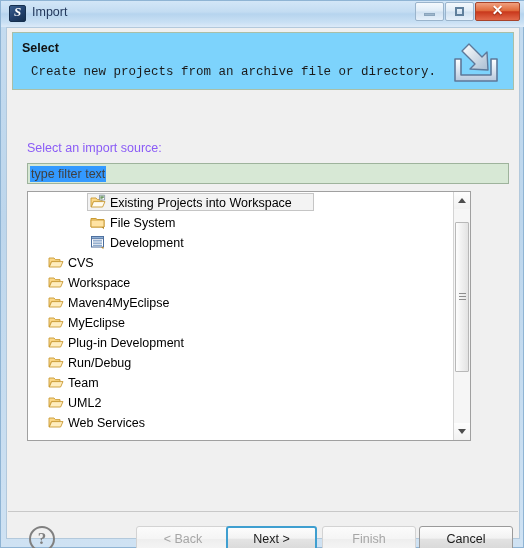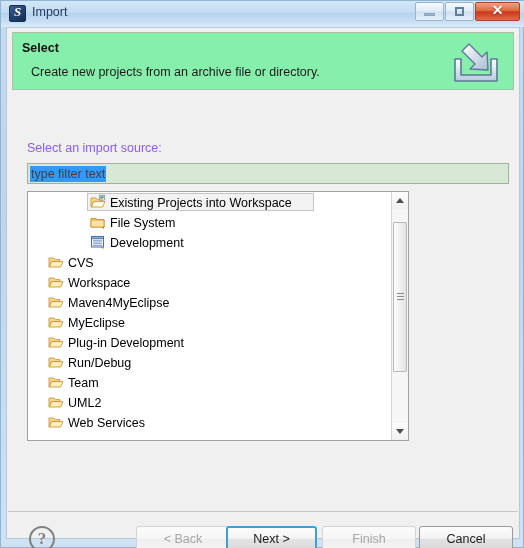--- a/index.html
+++ b/index.html
@@ -137,37 +137,38 @@
     background: #f0f0f0;
     border: 1px solid #b3c9dc;
     box-sizing: border-box;
   }
 
   
   #banner {
     position: absolute;
     left: 5px; top: 4px;
     width: 502px; height: 58px;
-    background: #86efac;
+    background: #7dd3fc;
     border: 1px solid #a9bfa7;
     box-sizing: border-box;
     overflow: hidden;
   }
   #banner-title {
     position: absolute;
     left: 9px; top: 8px;
     font-size: 12.5px;
     font-weight: bold;
     color: #111111;
   }
   #banner-desc {
     position: absolute;
     left: 18px; top: 32px;
     font-size: 12.5px;
     color: #1b1b1b;
+    font-family: Liberation Mono, monospace;
   }
   #banner-icon {
     position: absolute;
     right: 8px; top: 6px;
     width: 58px; height: 48px;
   }
 
   
   #source-label {
     position: absolute;
@@ -194,21 +195,21 @@
     font-size: 12.5px;
     color: #404040;
     background: #3399ff;
     white-space: nowrap;
   }
 
   
   #tree-panel {
     position: absolute;
     left: 20px; top: 163px;
-    width: 382px; height: 250px;
+    width: 444px; height: 250px;
     box-sizing: border-box;
     background: #ffffff;
     border: 1px solid #a0a0a0;
     overflow: hidden;
   }
   #tree-list {
     position: absolute;
     left: 0; top: 0;
     width: 464px; height: 250px;
     overflow: hidden;

